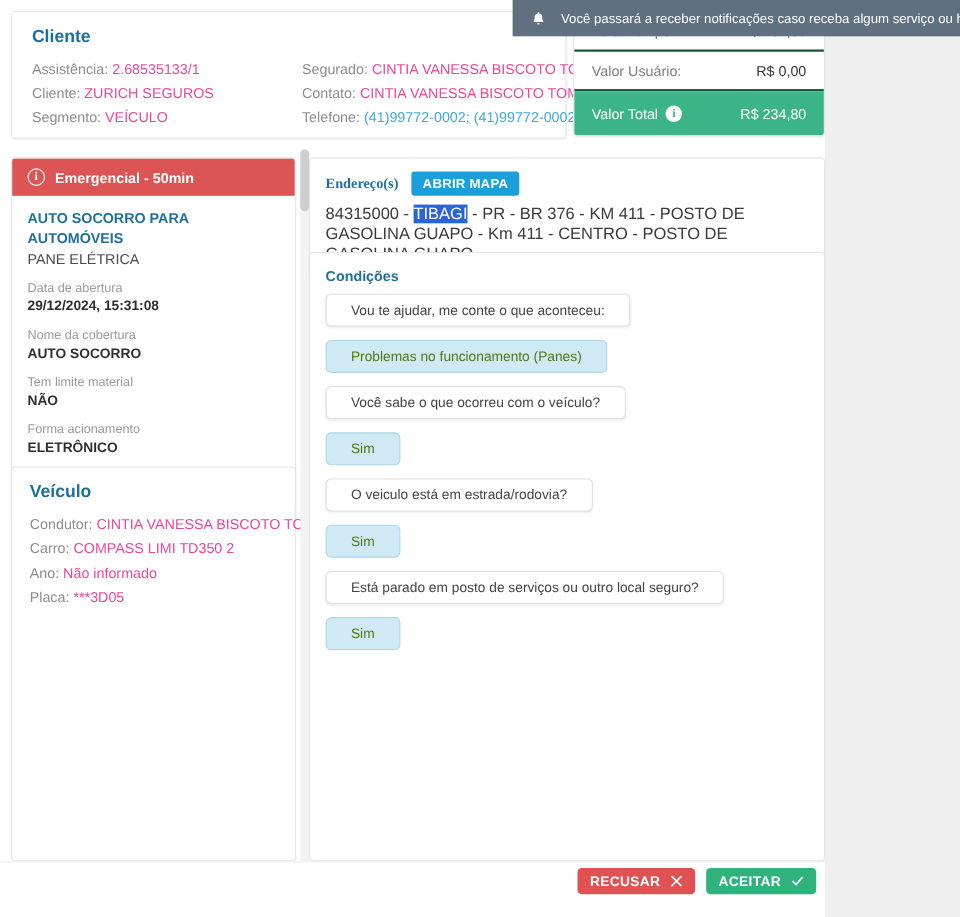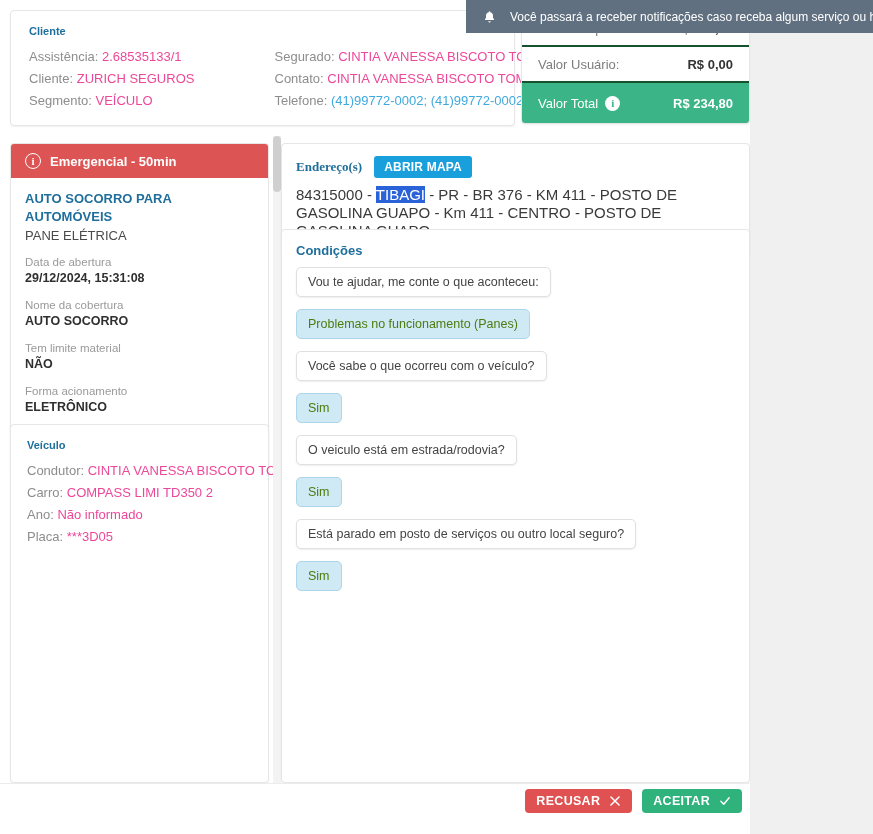--- a/index.html
+++ b/index.html
@@ -51,21 +51,21 @@
   .client-card {
     position: absolute;
     left: 10px; top: 10px;
     width: 505px; height: 116px;
     padding: 14px 18px 10px 18px;
   }
 
   .card-title {
     color: #1f6f9c;
     font-weight: bold;
-    font-size: 11px;
+    font-size: 16px;
     margin-bottom: 9px;
   }
 
   .kv-cols {
     display: flex;
   }
   .kv-col { width: 50%; }
   .kv-col.right { padding-left: 12px; }
 
   .kv {
@@ -91,21 +91,21 @@
   .val-row {
     display: flex;
     justify-content: space-between;
     align-items: center;
     padding: 0 16px;
     height: 36px;
     border-bottom: 2px solid #14532d;
     font-size: 13px;
   }
   .val-row .lbl { color: #7d7d7d; }
-  .val-row .amt { color: #333; font-weight: bold; text-align: center; }
+  .val-row .amt { color: #333; font-weight: normal; text-align: center; }
   .val-row.total {
     background: #3bb587;
     border-bottom: none;
     height: 40px;
   }
   .val-row.total .lbl,
   .val-row.total .amt { color: #ffffff; }
   .val-row.total .lbl {
     display: flex; align-items: center; gap: 7px;
     font-weight: normal;
@@ -321,21 +321,21 @@
     font-weight: bold;
     font-size: 13px;
     margin-bottom: 9px;
   }
   .bubbles { display: flex; flex-direction: column; }
   .bubble {
     align-self: flex-start;
     max-width: 420px;
     font-size: 12.5px;
     line-height: 16px;
-    padding: 6px 11px;
+    padding: 6px 22px;
     border-radius: 5px;
     margin-bottom: 12px;
     color: #444;
   }
   .bubble.q {
     background: #ffffff;
     border: 1px solid #e0e0e0;
     box-shadow: 0 1px 2px rgba(0,0,0,0.07);
   }
   .bubble.a {

